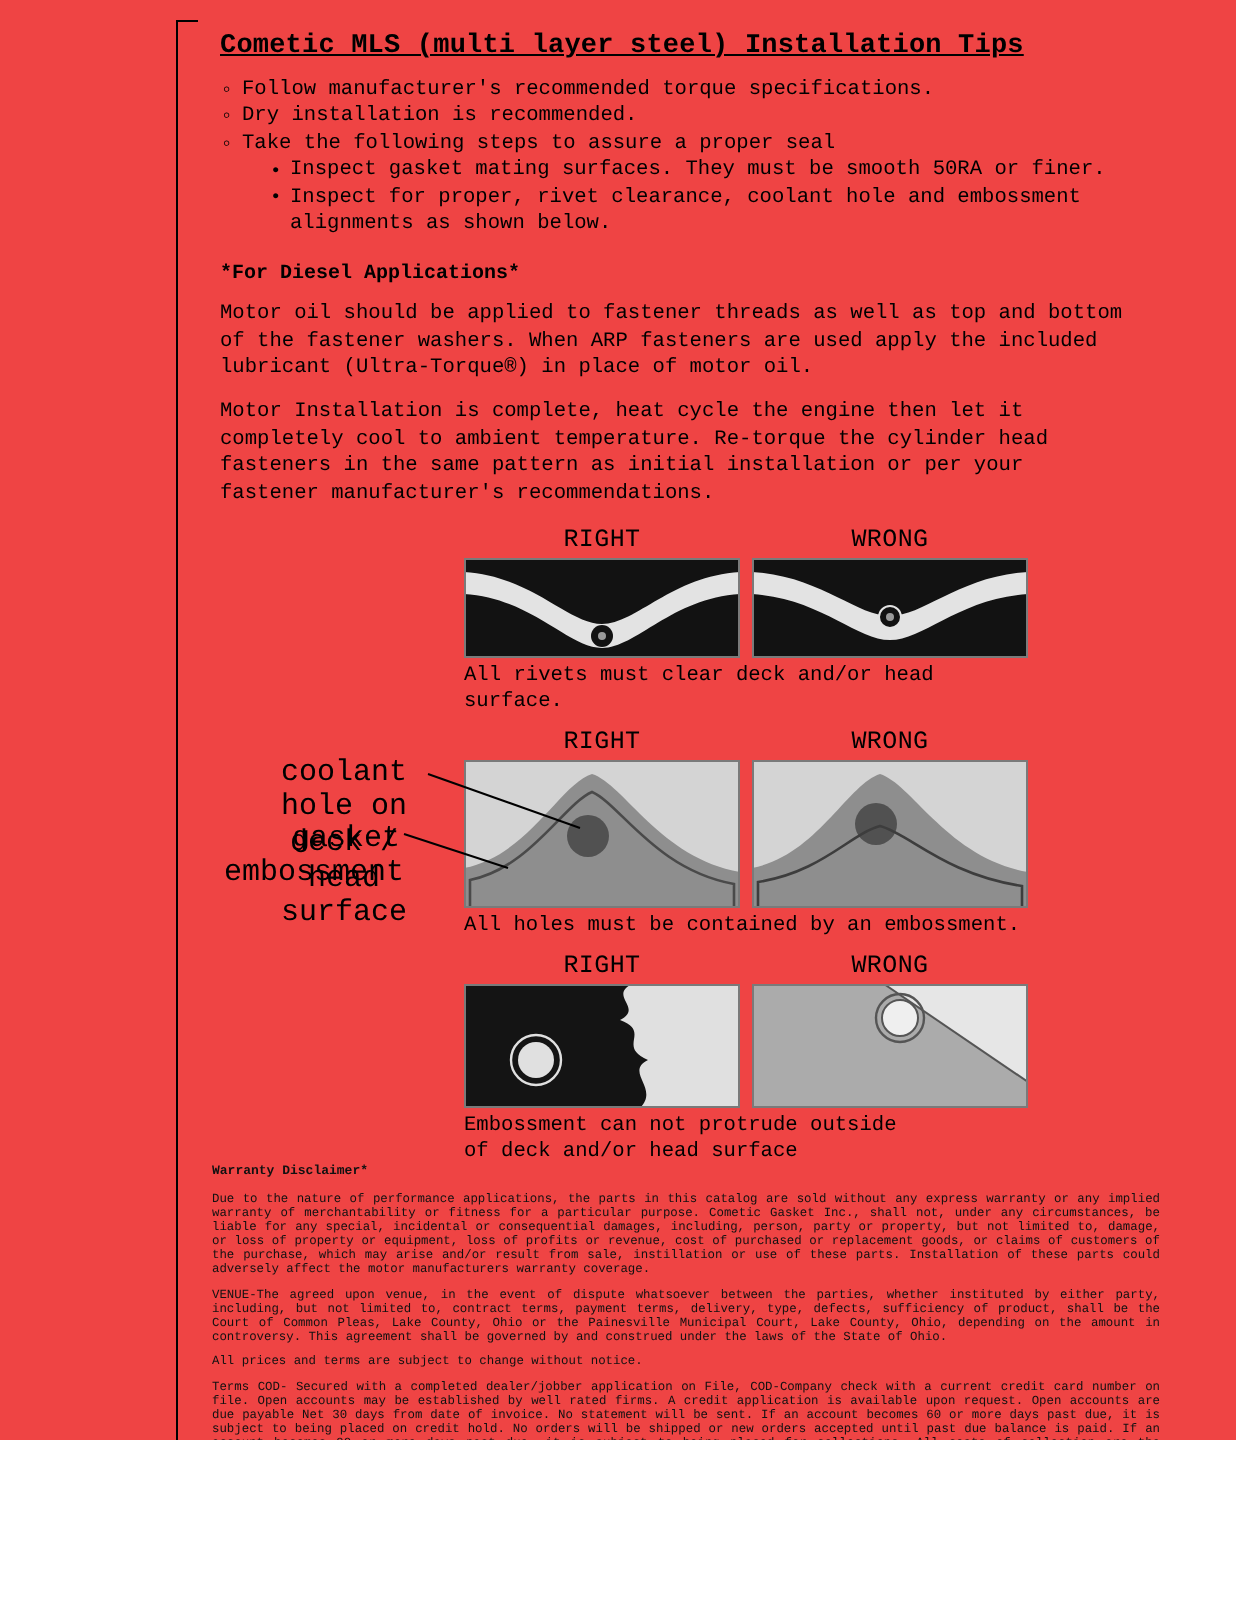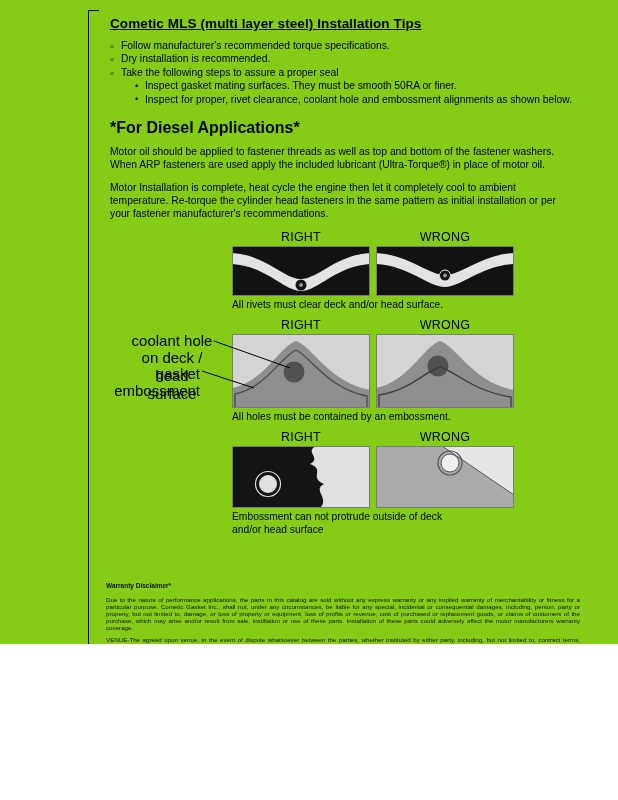--- a/index.html
+++ b/index.html
@@ -1,22 +1,22 @@
 <!DOCTYPE html>
 <html><head>
   <meta charset="utf-8">
   <style>
     * { margin: 0; padding: 0; box-sizing: border-box; }
     html, body { background: #ffffff; }
     .page {
       position: relative;
       width: 618px;
-      height: 644px;
-      background: #84cc16;
-      font-family: Liberation Sans, sans-serif;
+      height: 720px;
+      background: #ef4444;
+      font-family: Liberation Mono, monospace;
       color: #000000;
       overflow: hidden;
     }
     .left-rule {
       position: absolute;
       left: 88px; top: 10px;
       width: 1px; height: 780px;
       background: #000;
     }
     .top-tick {
@@ -36,21 +36,21 @@
       text-decoration: underline;
       margin: 0 0 8px 6px;
       letter-spacing: 0.1px;
     }
     .bullets { list-style: none; margin-left: 6px; font-size: 10.3px; }
     .bullets > li { position: relative; padding-left: 11px; line-height: 1.3; }
     .bullets > li::before { content: "◦"; position: absolute; left: 0; top: 0; font-size: 11px; }
     .subbullets { list-style: none; margin-left: 13px; }
     .subbullets li { position: relative; padding-left: 11px; line-height: 1.3; }
     .subbullets li::before { content: "•"; position: absolute; left: 1px; top: 0.5px; font-size: 9.5px; }
-    .diesel-heading { font-size: 16px; font-weight: bold; margin: 13px 0 8px 6px; }
+    .diesel-heading { font-size: 10px; font-weight: bold; margin: 13px 0 8px 6px; }
     .para { font-size: 10.3px; line-height: 1.3; margin: 0 6px 9px 6px; width: 454px; }
     .note { font-size: 10.3px; margin: 6px 0 0 6px; line-height: 1.3; }
 
     .diagram-area { margin-top: 10px; }
     .dg-block { position: relative; width: 100%; }
     .dg-block + .dg-block { margin-top: 7px; }
     .dg-inner { margin-left: 128px; width: 282px; }
     .dg-heads { display: flex; gap: 6px; margin-bottom: 2px; align-items: flex-end; }
     .dg-heads > div { width: 138px; text-align: center; font-size: 12.5px; line-height: 1.05; letter-spacing: 0.2px; }
     .dg-panels { display: flex; gap: 6px; }

